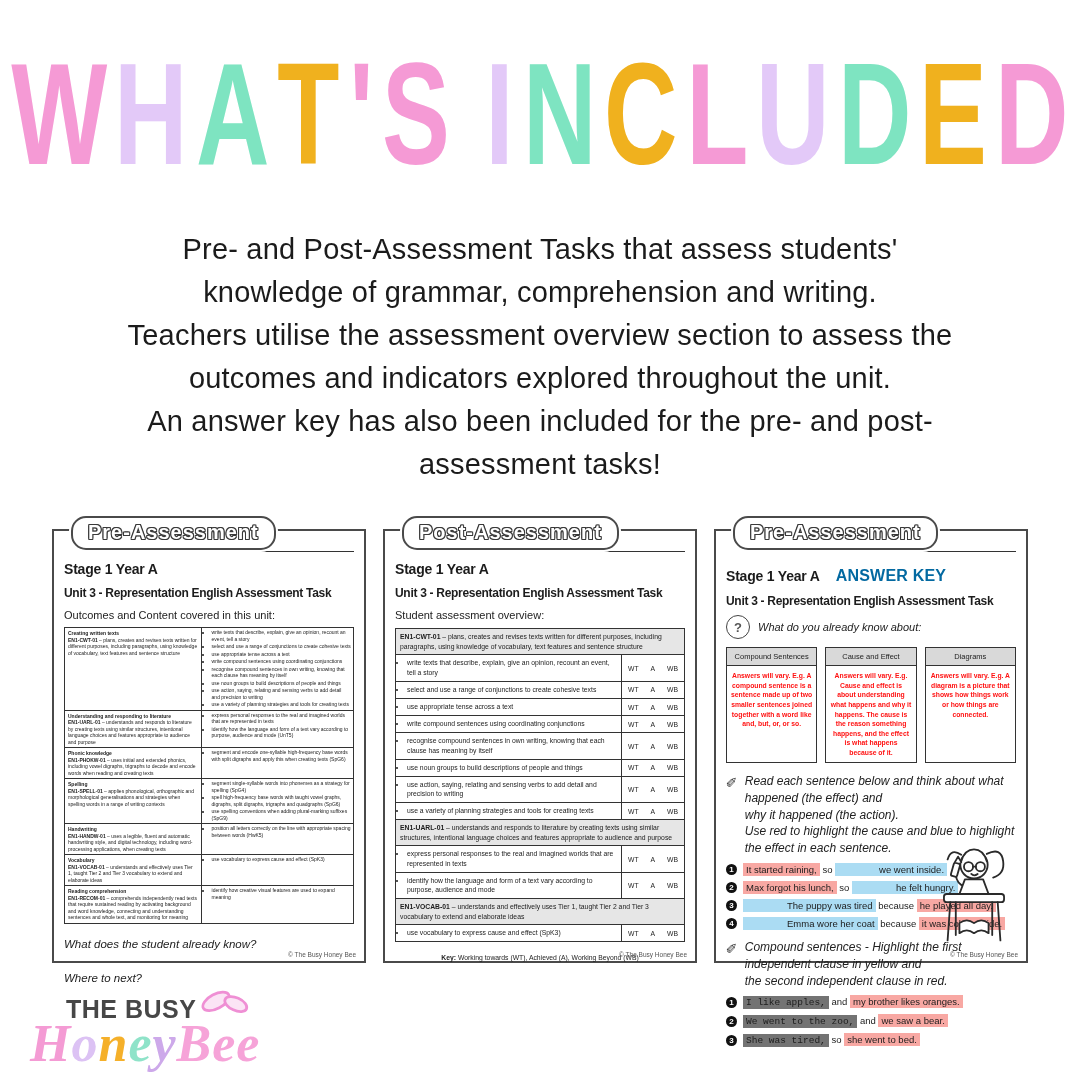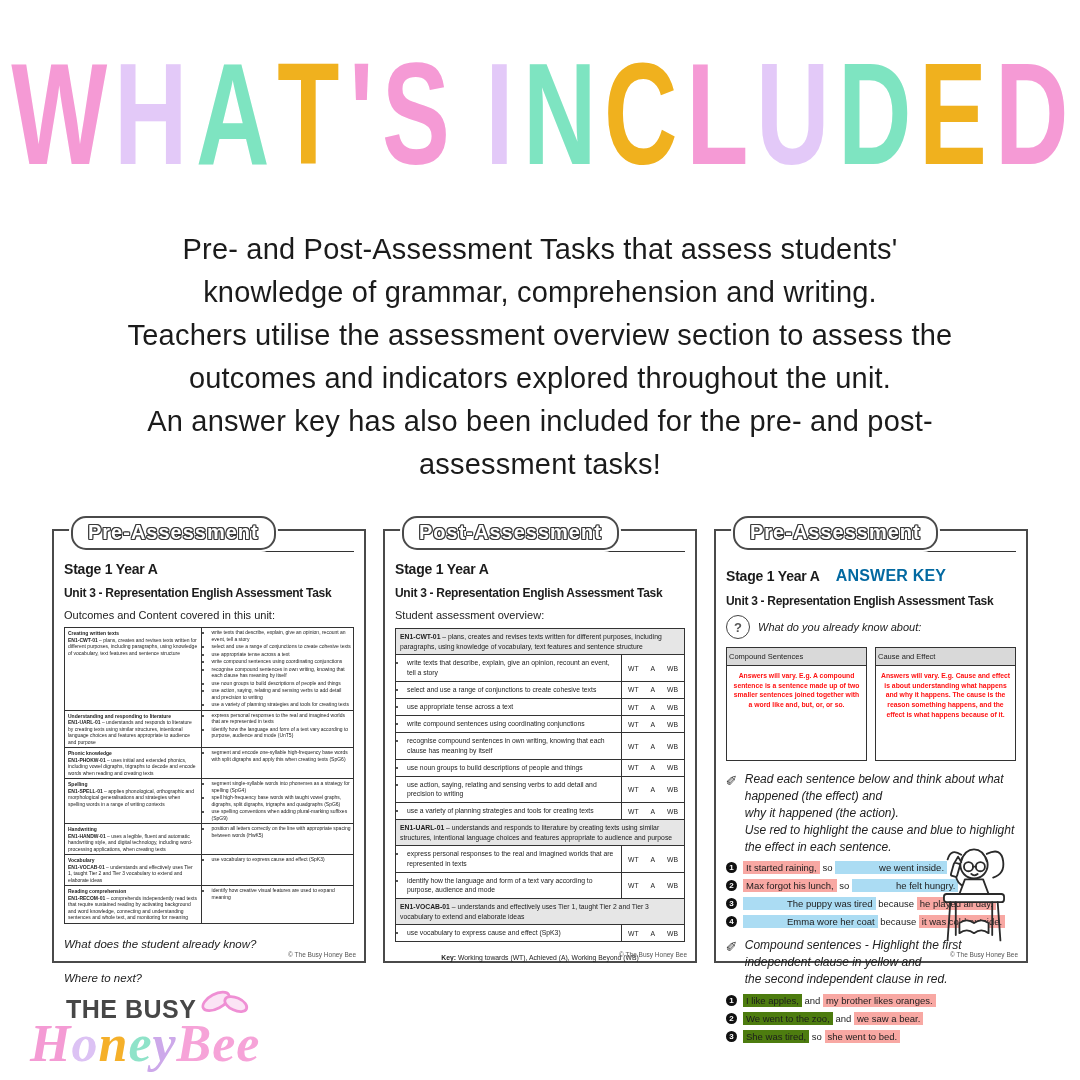--- a/index.html
+++ b/index.html
@@ -58,35 +58,35 @@
 
   
   .stage-row{display:flex;align-items:baseline;gap:16px;margin-top:7px;}
   .answer-key{color:#0369a1;font-weight:700;font-size:16px;letter-spacing:.2px;}
   .prompt-row{display:flex;align-items:center;gap:8px;margin-top:7px;}
   .q-icon{flex:none;width:22px;height:22px;border:1.6px solid #444;border-radius:50%;
           display:flex;align-items:center;justify-content:center;font-size:13px;font-weight:700;color:#555;}
   .prompt-text{font-style:italic;font-size:11px;color:#222;}
   .know-row{display:flex;gap:8px;margin-top:8px;}
   .know-box{flex:1;border:1.5px solid #333;background:#fff;}
-  .know-header{background:#d9d9d9;border-bottom:1.5px solid #333;text-align:left;font-size:7.5px;
+  .know-header{background:#d9d9d9;border-bottom:1.5px solid #333;text-align:center;font-size:7.5px;
                padding:4px 2px;color:#222;}
   .know-body{color:#ff1212;font-weight:700;font-size:6.8px;text-align:center;padding:5px 4px;
              line-height:1.4;min-height:84px;}
   .instr-row{display:flex;gap:7px;margin-top:10px;align-items:flex-start;}
   .pencil-icon{font-family:"DejaVu Sans",sans-serif;font-size:14px;line-height:1;color:#333;
                transform:rotate(-90deg);margin-top:2px;}
   .instr-text{font-style:italic;font-size:12px;line-height:1.4;color:#222;}
   .sentence{display:flex;align-items:center;gap:6px;margin-top:7px;font-size:9.5px;}
   .num-badge{flex:none;width:11px;height:11px;background:#111;color:#fff;border-radius:50%;
              font-size:8px;font-weight:700;display:inline-flex;align-items:center;justify-content:center;}
   .hl{padding:1px 3px;}
   .hl-red{background:#f8a8a3;}
   .hl-blue{background:#abdcf3;padding-left:44px;}
-  .hl-yellow{background:#4d7c0f;}
+  .hl-yellow{background:#737373;font-family:Liberation Mono, monospace;}
   .girl-art{position:absolute;right:6px;bottom:16px;width:92px;height:102px;}
 
   
   .logo{position:absolute;left:30px;bottom:10px;width:280px;}
   .logo-top{font-weight:700;font-size:25px;color:#474747;letter-spacing:.5px;margin-left:36px;}
   .logo-wings{position:absolute;left:168px;top:-8px;}
   .logo-script{font-family:"Liberation Serif",serif;font-style:italic;font-weight:700;
                font-size:52px;line-height:1;margin-top:-6px;letter-spacing:1px;}
 </style>
 </head>
@@ -397,20 +397,24 @@
         <span class="prompt-text">What do you already know about:</span>
       </div>
       <div class="know-row">
           <div class="know-box">
             <div class="know-header">Compound Sentences</div>
             <div class="know-body">Answers will vary. E.g. A compound sentence is a sentence made up of two smaller sentences joined together with a word like and, but, or, or so.</div>
           </div>
           <div class="know-box">
             <div class="know-header">Cause and Effect</div>
             <div class="know-body">Answers will vary. E.g. Cause and effect is about understanding what happens and why it happens. The cause is the reason something happens, and the effect is what happens because of it.</div>
+          </div>
+          <div class="know-box">
+            <div class="know-header">Diagrams</div>
+            <div class="know-body">Answers will vary. E.g. A diagram is a picture that shows how things work or how things are connected.</div>
           </div>
         </div>
       <div class="instr-row">
         <span class="pencil-icon">✎</span>
         <div class="instr-text">
             <div class="instr-line">Read each sentence below and think about what happened (the effect) and</div>
             <div class="instr-line">why it happened (the action).</div>
             <div class="instr-line">Use red to highlight the cause and blue to highlight the effect in each sentence.</div>
           </div>
       </div>

